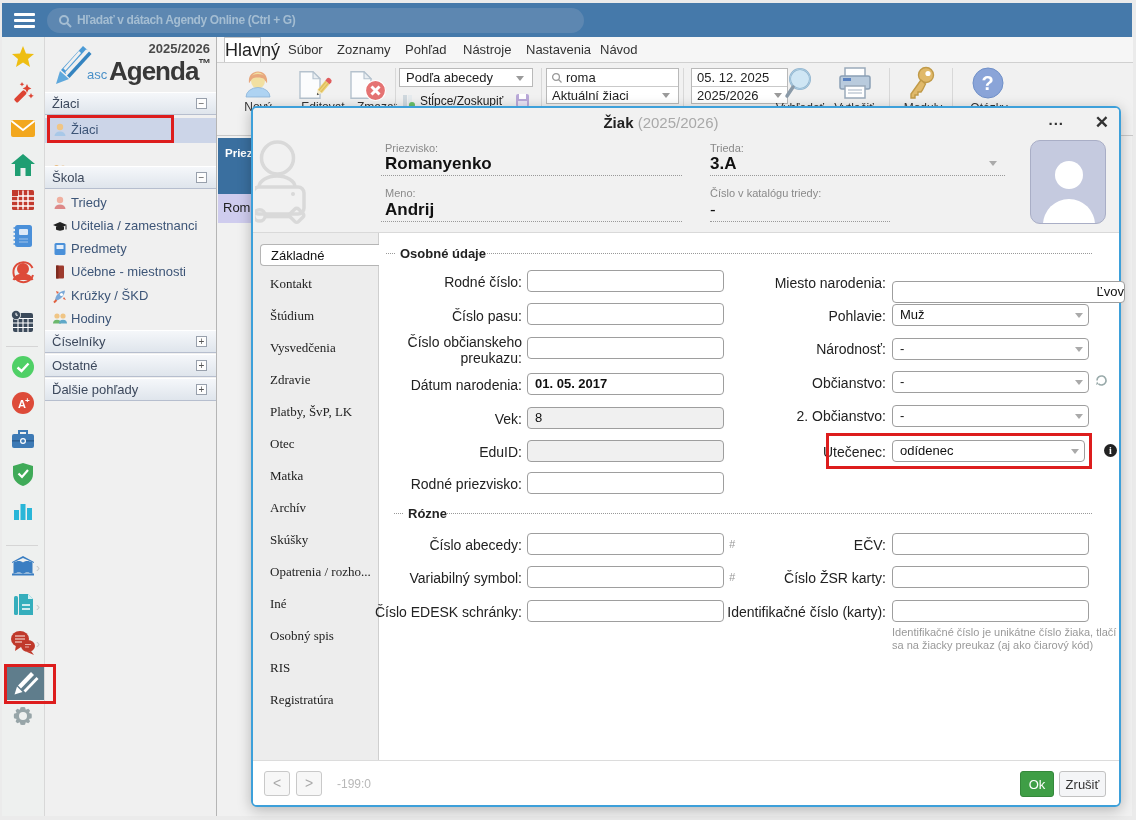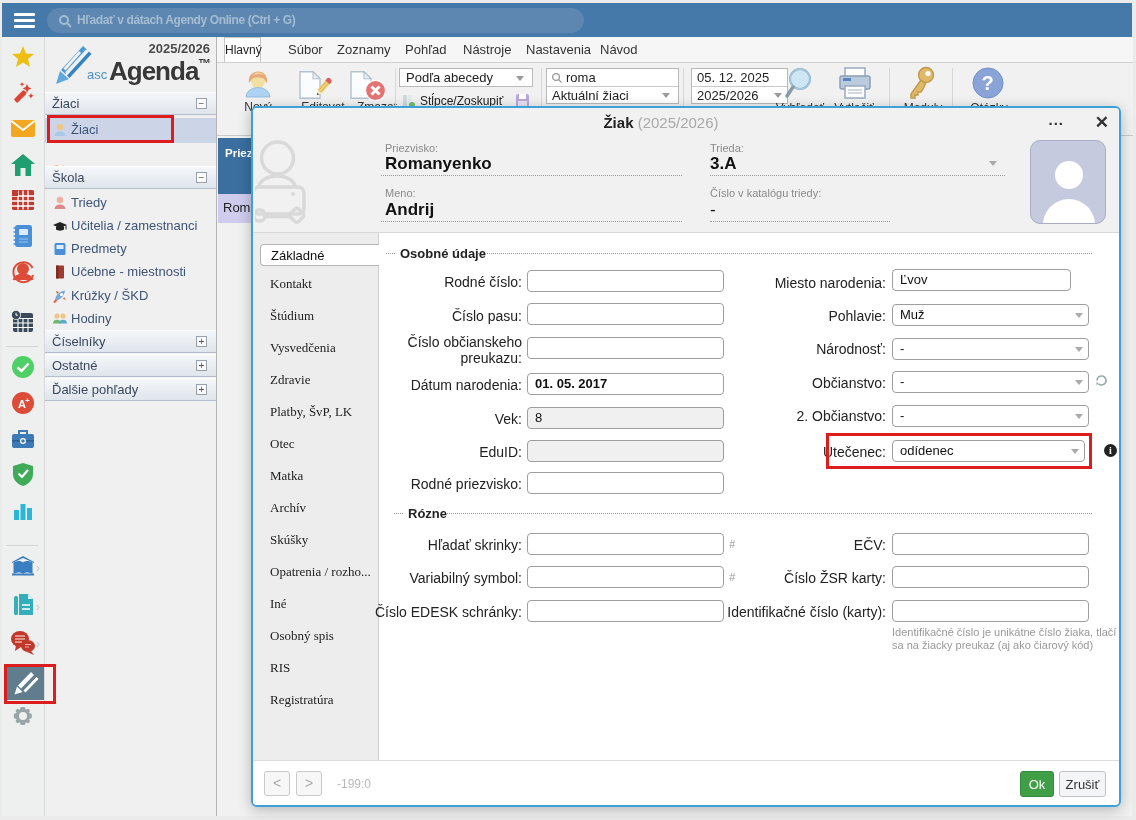--- a/index.html
+++ b/index.html
@@ -18,21 +18,21 @@
 #yearlbl{right:6px;top:4px;font-size:13px;font-weight:bold;color:#4a4a4a;}
 .shead{position:absolute;left:0;width:171px;height:23px;background:linear-gradient(#f5f7fa,#dfe5ec);border-top:1px solid #fff;border-bottom:1px solid #b6bece;font-size:13px;color:#3c485c;line-height:22px;padding-left:7px;}
 .pm{position:absolute;right:9px;top:5px;width:11px;height:11px;background:#fdfdfd;border:1px solid #98a0ac;font-size:10px;line-height:9px;text-align:center;color:#555;}
 .sitem{position:absolute;left:0;width:171px;height:24px;font-size:13px;color:#3d5577;line-height:24px;}
 .sitem .txt{position:absolute;left:26px;top:0;}
 .sitem svg{position:absolute;left:7px;top:4px;}
 
 #main{left:217px;top:37px;width:915px;height:779px;background:#f1f1f1;}
 #menurow{left:0;top:0;width:916px;height:26px;background:#f6f6f6;border-bottom:1px solid #d0d0d0;}
 #menurow .mi{position:absolute;top:0;height:26px;line-height:26px;font-size:13px;color:#333;}
-#tab-active{position:absolute;left:7px;top:0;width:37px;height:25px;background:#fff;border:1px solid #c6c6c6;border-bottom:none;text-align:center;line-height:25px;font-size:12px;color:#222;}
+#tab-active{position:absolute;left:7px;top:0;width:37px;height:25px;background:#fff;border:1px solid #c6c6c6;border-bottom:none;text-align:center;line-height:25px;font-size:18px;color:#222;}
 #toolbar{left:0;top:26px;width:916px;height:73px;background:#f1f1f1;border-bottom:1px solid #c9c9c9;}
 .tsep{position:absolute;top:5px;width:1px;height:62px;background:#d8d8d8;}
 .tlabel{position:absolute;font-size:12px;color:#333;text-align:center;}
 .combo{position:absolute;background:#fff;border:1px solid #b9b9b9;font-size:13px;color:#222;}
 .carr{position:absolute;width:0;height:0;border-left:4px solid transparent;border-right:4px solid transparent;border-top:5px solid #9a9a9a;}
 
 #thead{left:1px;top:101px;width:36px;height:56px;background:#3a6f9f;color:#fff;font-size:11.5px;font-weight:bold;}
 #trow{left:1px;top:157px;width:36px;height:29px;background:#cfccee;color:#222;font-size:13px;}
 
 #dialog{left:251px;top:106px;width:870px;height:701px;background:#fff;border:2px solid #3da0da;border-radius:6px;box-shadow:0 3px 14px rgba(0,0,0,.25);}
@@ -453,21 +453,21 @@
         <div class="ginput " style="left:274px;top:104px;width:197px;"></div>
         <div class="glabel" style="left:69px;top:144px;width:200px;">Dátum narodenia:</div>
         <div class="ginput " style="left:274px;top:140px;width:197px;"><b>01. 05. 2017</b></div>
         <div class="glabel" style="left:69px;top:178px;width:200px;">Vek:</div>
         <div class="ginput gdis" style="left:274px;top:174px;width:197px;">8</div>
         <div class="glabel" style="left:69px;top:211px;width:200px;">EduID:</div>
         <div class="ginput gdis" style="left:274px;top:207px;width:197px;"></div>
         <div class="glabel" style="left:69px;top:243px;width:200px;">Rodné priezvisko:</div>
         <div class="ginput " style="left:274px;top:239px;width:197px;"></div>
         <div class="glabel" style="left:433px;top:42px;width:200px;">Miesto narodenia:</div>
-        <div class="ginput " style="left:639px;top:36px;width:179px;">Ľvov</div>
+        <div class="ginput " style="left:639px;top:48px;width:233px;text-align:right;">Ľvov</div>
         <div class="glabel" style="left:433px;top:75px;width:200px;">Pohlavie:</div>
         <div class="ginput " style="left:639px;top:71px;width:197px;">Muž</div>
         <div class="sarr" style="left:822px;top:80px;"></div>
         <div class="glabel" style="left:433px;top:108px;width:200px;">Národnosť:</div>
         <div class="ginput " style="left:639px;top:104.5px;width:197px;">-</div>
         <div class="sarr" style="left:822px;top:113.5px;"></div>
         <div class="glabel" style="left:433px;top:142px;width:200px;">Občianstvo:</div>
         <div class="ginput " style="left:639px;top:138px;width:197px;">-</div>
         <div class="sarr" style="left:822px;top:147px;"></div>
         <div class="glabel" style="left:433px;top:175px;width:200px;">2. Občianstvo:</div>
@@ -477,21 +477,21 @@
         <div class="ginput " style="left:639px;top:207px;width:193px;">odídenec</div>
         <div class="sarr" style="left:818px;top:216px;"></div>
         <svg class="abs" style="left:842px;top:141px;" width="13" height="13" viewBox="0 0 13 13">
           <path d="M2 6.5 a4.5 4.5 0 1 1 1.5 3.3" fill="none" stroke="#9aa" stroke-width="1.6"></path>
           <path d="M1 11 L3.5 9.8 2 7.5 Z" fill="#9aa"></path>
         </svg>
         <div class="abs" style="left:851px;top:211px;width:13px;height:13px;border-radius:50%;background:#222;color:#fff;font-size:10px;font-weight:bold;text-align:center;line-height:13px;font-family:'Liberation Serif',serif;">i</div>
         <div class="dotline" style="left:141px;top:280px;width:9px;"></div>
         <div class="grouph" style="left:155px;top:273px;">Rózne</div>
         <div class="dotline" style="left:194px;top:280px;width:645px;"></div>
-        <div class="glabel" style="left:69px;top:304px;width:200px;">Hľadať skrinky:</div>
+        <div class="glabel" style="left:69px;top:304px;width:200px;">Číslo abecedy:</div>
         <div class="ginput " style="left:274px;top:300px;width:197px;"></div>
         <div class="glabel" style="left:69px;top:337px;width:200px;">Variabilný symbol:</div>
         <div class="ginput " style="left:274px;top:333px;width:197px;"></div>
         <div class="glabel" style="left:69px;top:371px;width:200px;">Číslo EDESK schránky:</div>
         <div class="ginput " style="left:274px;top:367px;width:197px;"></div>
         <div class="abs" style="left:476px;top:305px;color:#999;font-size:11px;font-style:italic;">#</div>
         <div class="abs" style="left:476px;top:338px;color:#999;font-size:11px;font-style:italic;">#</div>
         <div class="glabel" style="left:433px;top:304px;width:200px;">EČV:</div>
         <div class="ginput " style="left:639px;top:300px;width:197px;"></div>
         <div class="glabel" style="left:433px;top:337px;width:200px;">Číslo ŽSR karty:</div>

